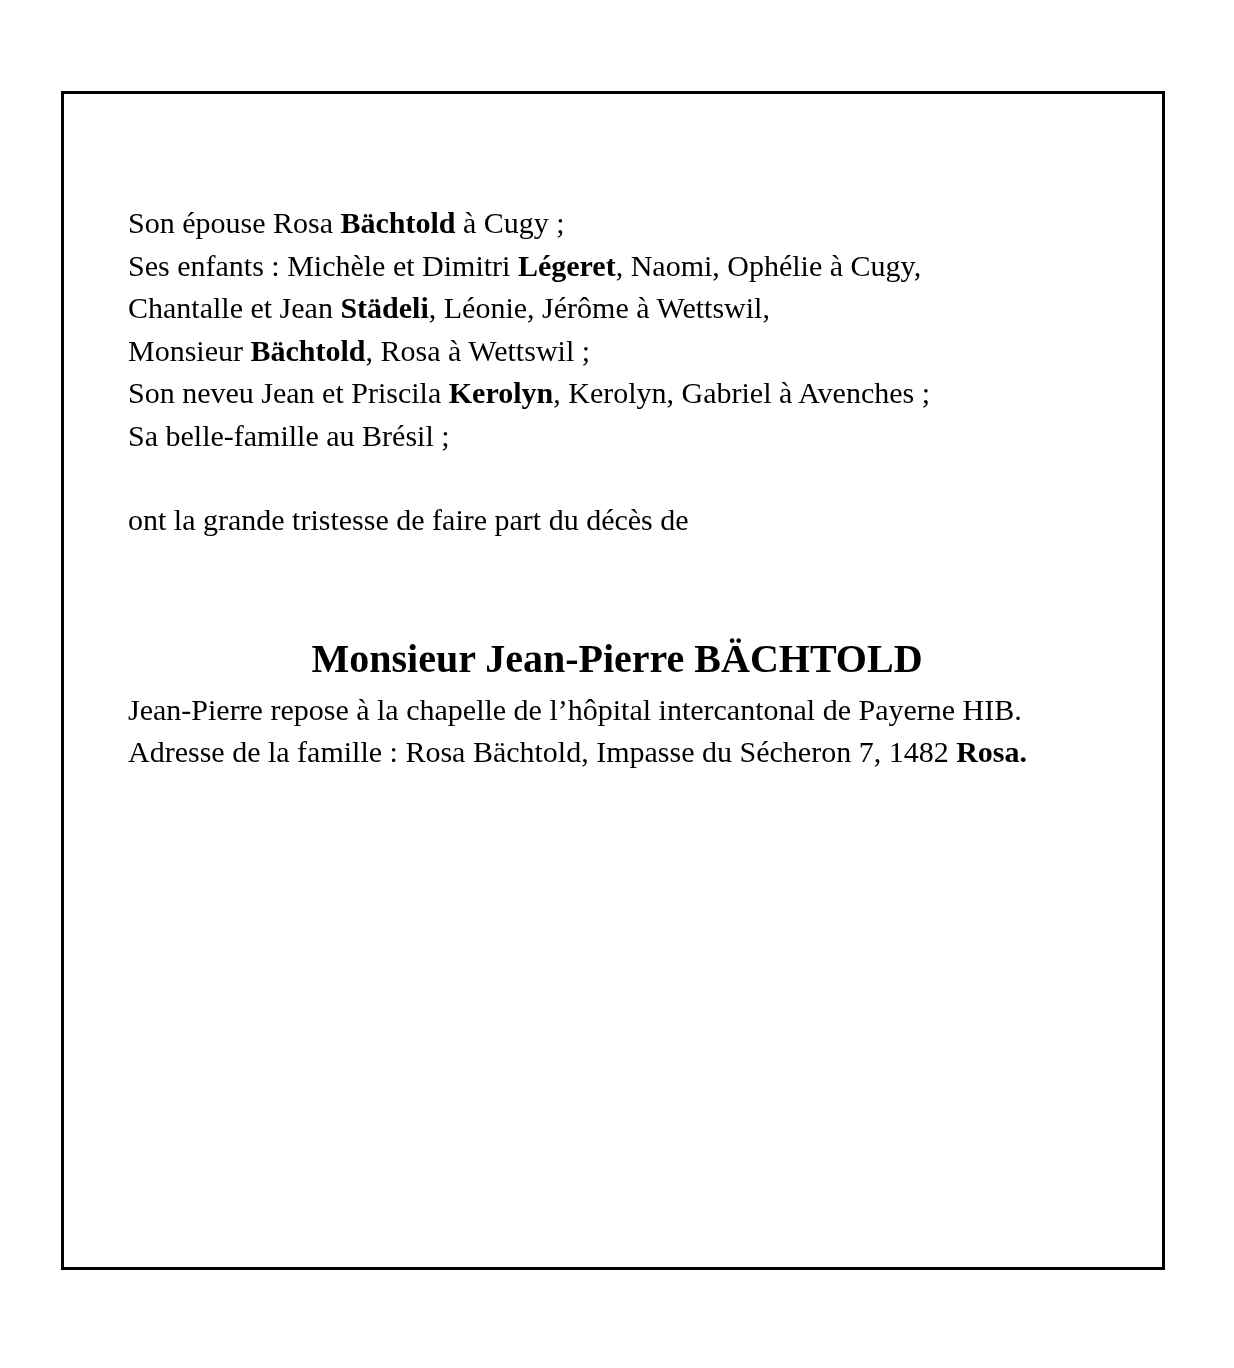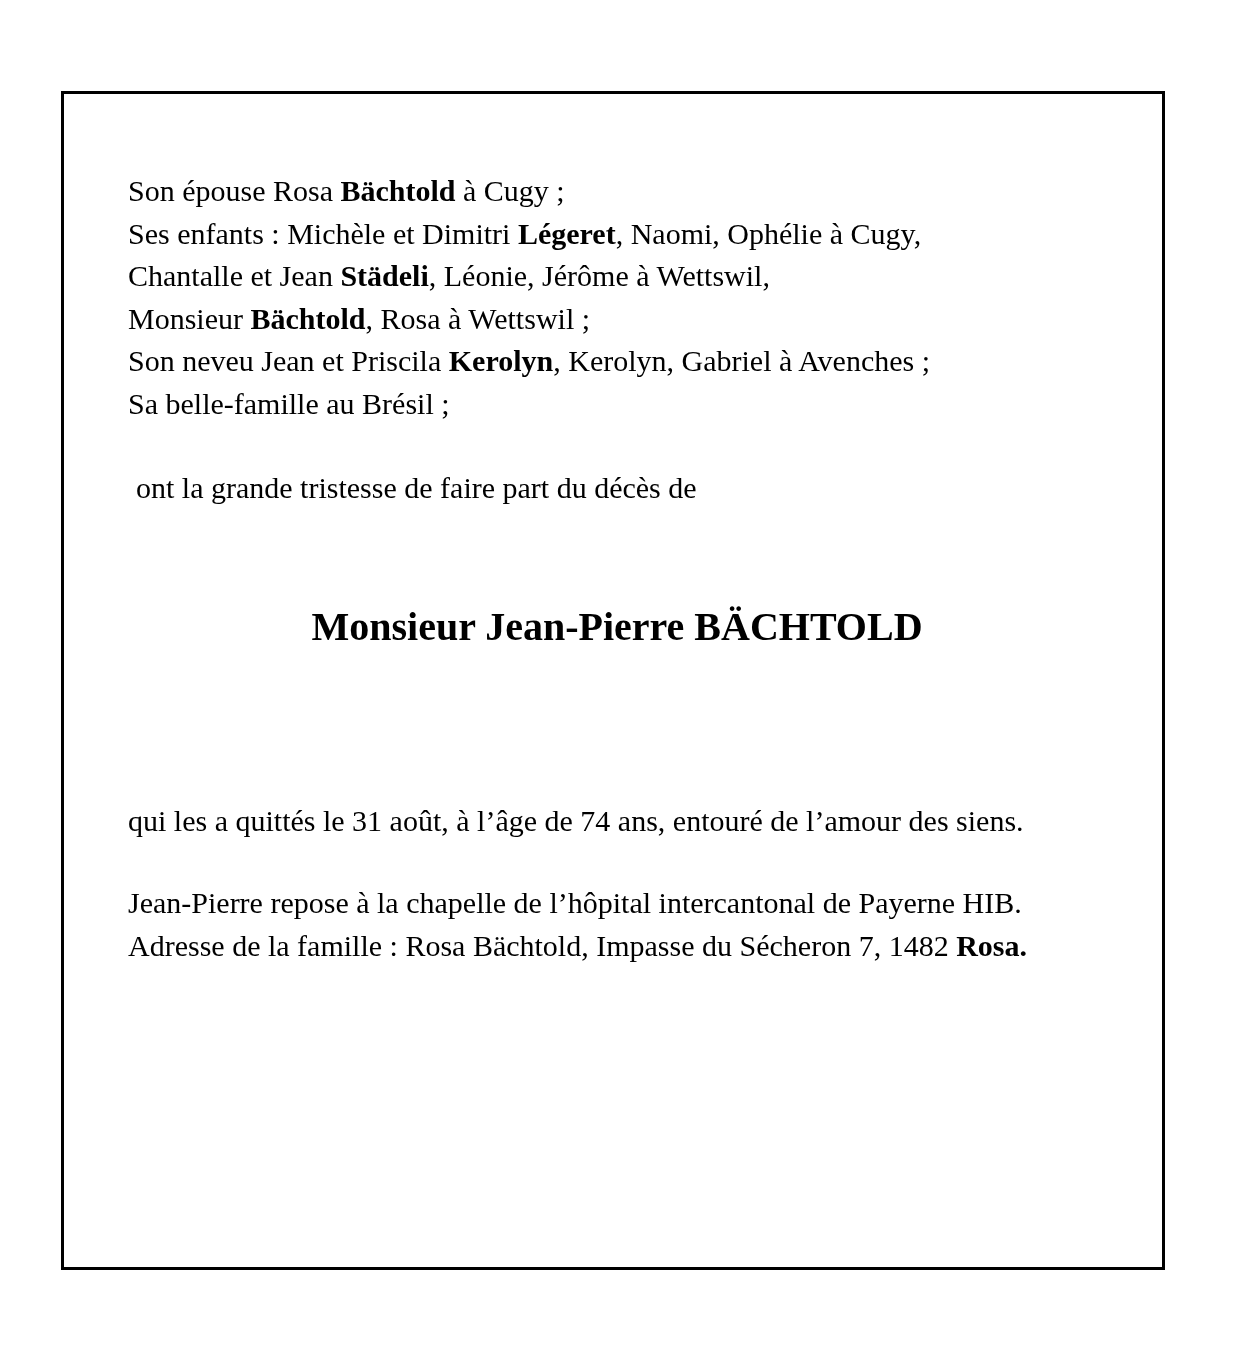--- a/index.html
+++ b/index.html
@@ -19,30 +19,30 @@
     position: absolute;
     left: 61px;
     top: 91px;
     width: 1104px;
     height: 1179px;
     border: 3px solid #000000;
     box-sizing: border-box;
     background: #ffffff;
   }
   .content {
-    padding: 76px 56px 0 64px;
+    padding: 108px 56px 0 64px;
     font-size: 30px;
     line-height: 42.5px;
     color: #000000;
   }
   .family {
     margin: 0 0 42px 0;
   }
   .announce {
-    margin: 8px;
+    margin: 0;
   }
   .title {
     font-size: 40px;
     line-height: 60px;
     font-weight: bold;
     text-align: center;
     margin: 87px 0 0 0;
     white-space: nowrap;
   }
   .death {
@@ -70,21 +70,20 @@
       <div class="line"><span>Chantalle et Jean </span><strong>Städeli</strong><span>, Léonie, Jérôme à Wettswil,</span></div>
       <div class="line"><span>Monsieur </span><strong>Bächtold</strong><span>, Rosa à Wettswil ;</span></div>
       <div class="line"><span>Son neveu Jean et Priscila </span><strong>Kerolyn</strong><span>, Kerolyn, Gabriel à Avenches ;</span></div>
       <div class="line"><span>Sa belle-famille au Brésil ;</span></div>
     </div>
 
     <div class="announce line">ont la grande tristesse de faire part du décès de</div>
 
     <div class="title">Monsieur Jean-Pierre BÄCHTOLD</div>
 
-    <div class="death line">qui les a quittés le 31 août, à l’âge de 74 ans, entouré de l’amour des siens.</div>
 
     <div class="ceremony">
       <div class="line">Jean-Pierre repose à la chapelle de l’hôpital intercantonal de Payerne HIB.</div>
       <div class="line"><span>Adresse de la famille : Rosa Bächtold, Impasse du Sécheron 7, 1482 </span><strong>Rosa.</strong></div>
     </div>
 
   </div>
 </div>
 
 </body></html>

